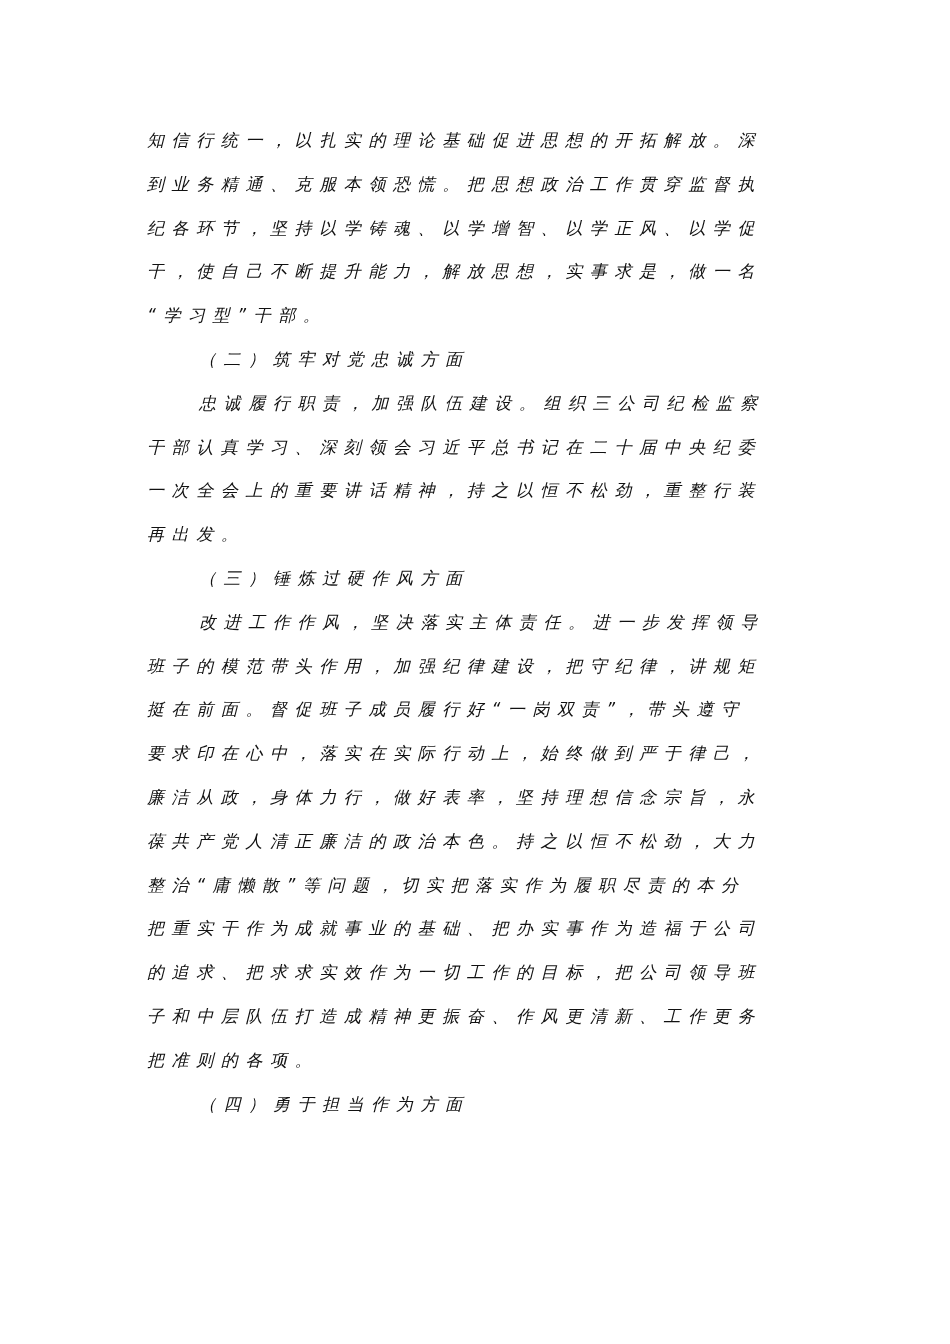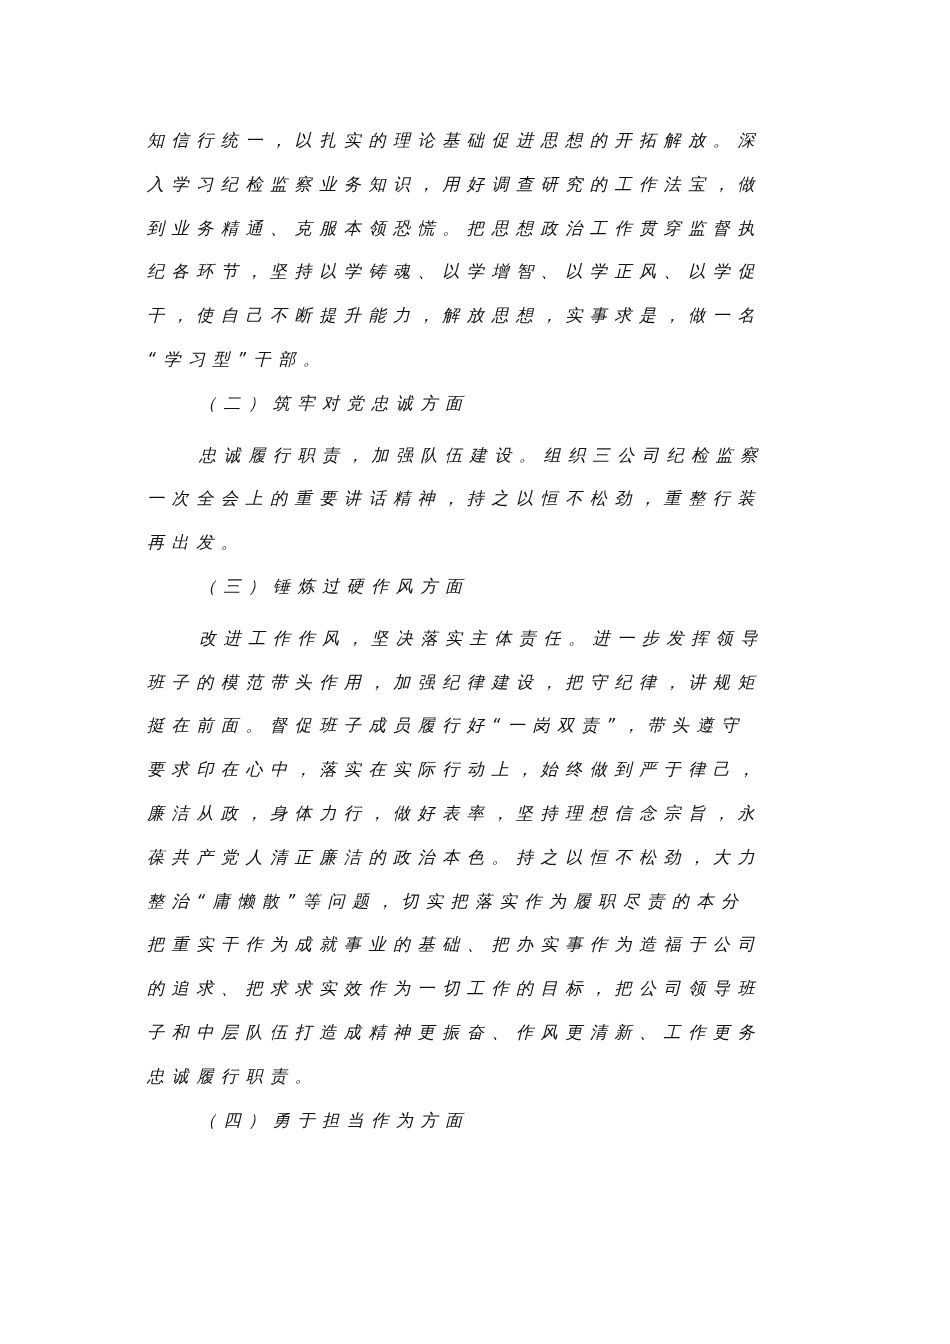--- a/index.html
+++ b/index.html
@@ -23,56 +23,56 @@
     }
     .line {
       height: 43.8px;
       line-height: 43.8px;
       font-size: 17px;
       letter-spacing: 7.6px;
       white-space: nowrap;
       overflow: visible;
       font-style: italic;
     }
-    .indent2 { padding-left: 52px; margin-top: 8px; }
+    .indent2 { padding-left: 52px; }
     .indent-heading { padding-left: 52px; }
   </style>
 </head>
 <body>
 
 <div class="page">
 
   <div>
     <div class="line">知信行统一，以扎实的理论基础促进思想的开拓解放。深</div>
-    <div class="line">入学习纪检监察业务知识，用好调查研究的工作法宝，做</div>
     <div class="line">到业务精通、克服本领恐慌。把思想政治工作贯穿监督执</div>
     <div class="line">纪各环节，坚持以学铸魂、以学增智、以学正风、以学促</div>
     <div class="line">干，使自己不断提升能力，解放思想，实事求是，做一名</div>
     <div class="line">“学习型”干部。</div>
   </div>
 
   <div class="line indent-heading">（二）筑牢对党忠诚方面</div>
 
   <div>
     <div class="line indent2">忠诚履行职责，加强队伍建设。组织三公司纪检监察</div>
+    <div class="line">干部认真学习、深刻领会习近平总书记在二十届中央纪委</div>
     <div class="line">一次全会上的重要讲话精神，持之以恒不松劲，重整行装</div>
     <div class="line">再出发。</div>
   </div>
 
   <div class="line indent-heading">（三）锤炼过硬作风方面</div>
 
   <div>
     <div class="line indent2">改进工作作风，坚决落实主体责任。进一步发挥领导</div>
     <div class="line">班子的模范带头作用，加强纪律建设，把守纪律，讲规矩</div>
     <div class="line">挺在前面。督促班子成员履行好“一岗双责”，带头遵守</div>
     <div class="line">要求印在心中，落实在实际行动上，始终做到严于律己，</div>
     <div class="line">廉洁从政，身体力行，做好表率，坚持理想信念宗旨，永</div>
     <div class="line">葆共产党人清正廉洁的政治本色。持之以恒不松劲，大力</div>
     <div class="line">整治“庸懒散”等问题，切实把落实作为履职尽责的本分</div>
     <div class="line">把重实干作为成就事业的基础、把办实事作为造福于公司</div>
     <div class="line">的追求、把求求实效作为一切工作的目标，把公司领导班</div>
     <div class="line">子和中层队伍打造成精神更振奋、作风更清新、工作更务</div>
-    <div class="line">忠诚履行职责。</div>
+    <div class="line">把准则的各项。</div>
   </div>
 
   <div class="line indent-heading">（四）勇于担当作为方面</div>
 
 </div>
 
 </body></html>

